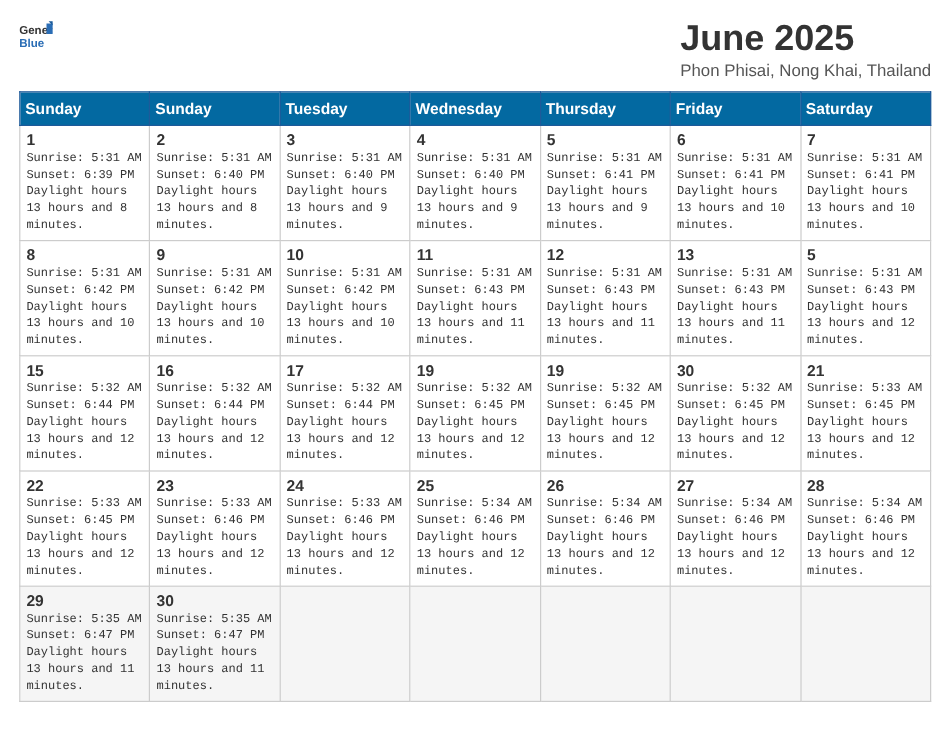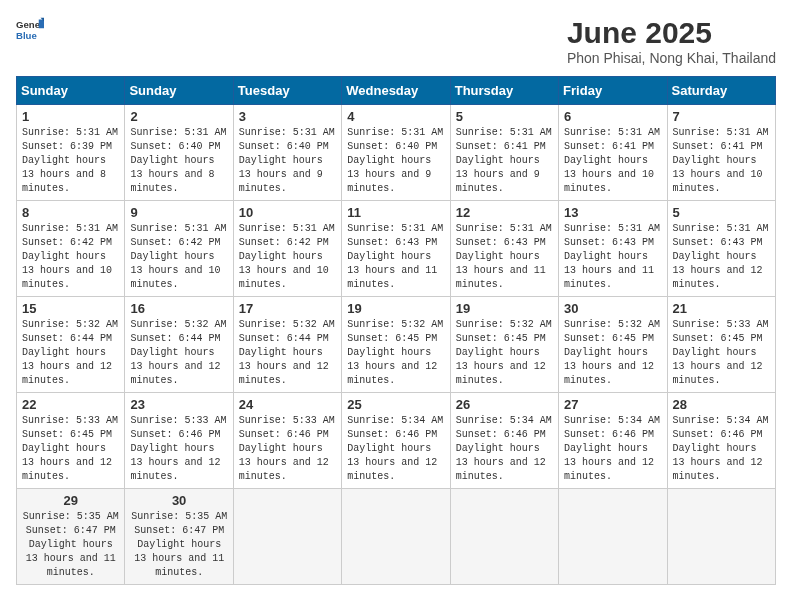--- a/index.html
+++ b/index.html
@@ -56,21 +56,20 @@
       border: 1px solid #ccc;
       padding: 4px 5px;
       font-size: 10px;
       color: #333;
       background: #fff;
       width: 108px;
       min-height: 80px;
     }
     .calendar tr:last-child td {
       background: #f5f5f5;
-      text-align: center;
     }
     .day-num {
       font-size: 13px;
       font-weight: bold;
       color: #333;
       display: block;
       margin-bottom: 2px;
     }
     .day-info {
       font-size: 10px;

